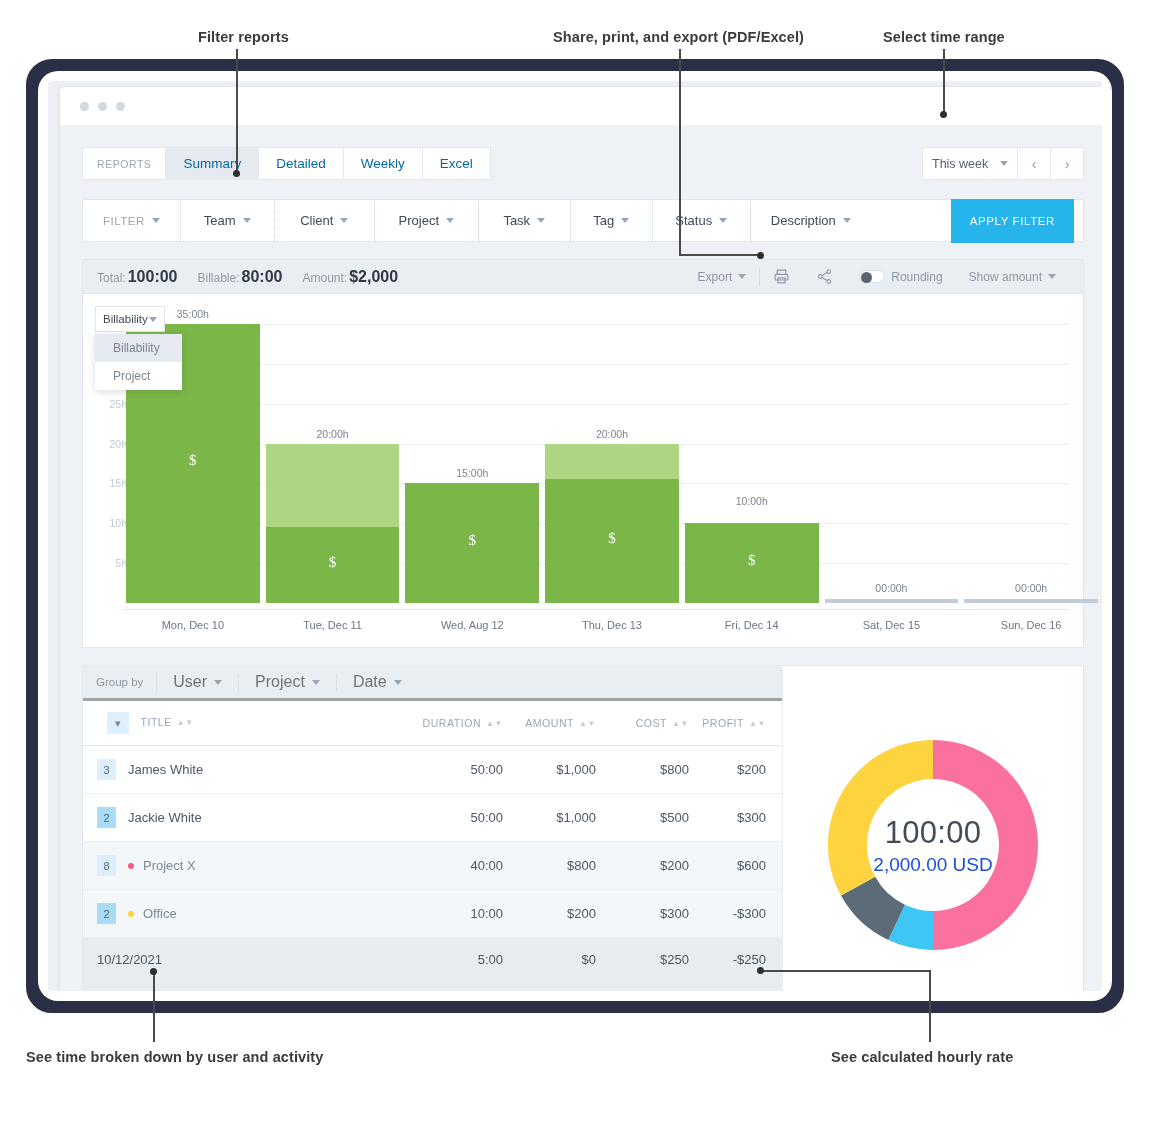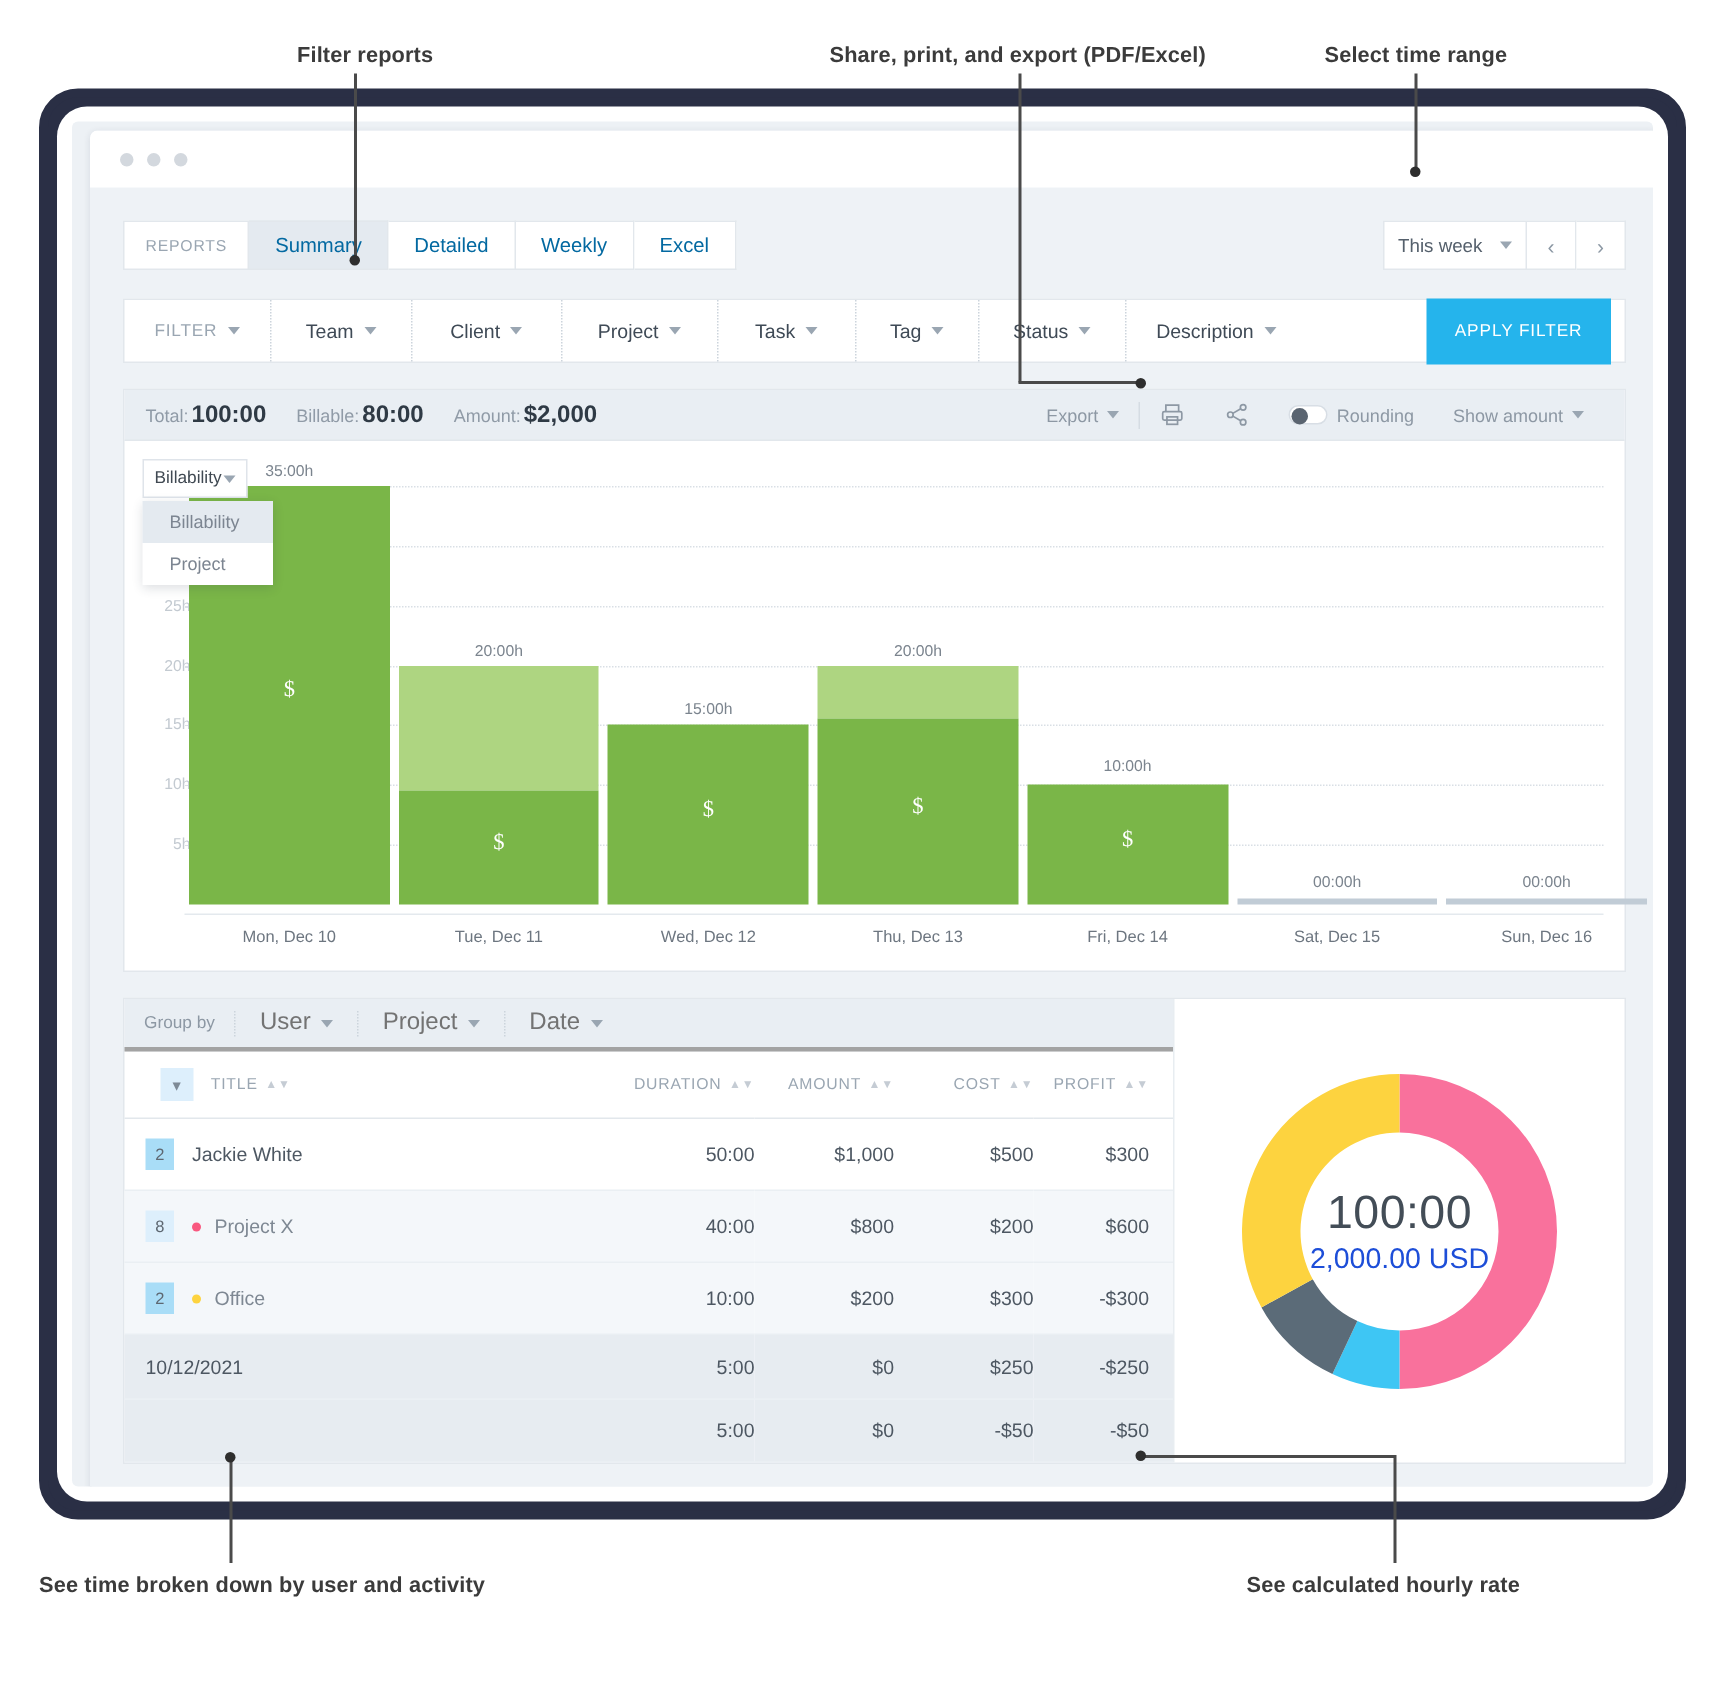--- a/index.html
+++ b/index.html
@@ -475,39 +475,39 @@
                       </div>
                     </div>
                     <div class="bar-total" style="bottom: 163.459px;">20:00h</div>
                   </div>
                   <div class="bar-group" style="left: 561.857px; width: 133.714px; height: 295px;">
                     <div class="bar-stack">
                       <div class="bar-bot" style="height: 79.7297px;">
                         <div class="bar-dollar" style="top: 28.8649px;">$</div>
                       </div>
                     </div>
-                    <div class="bar-total" style="bottom: 86px;">10:00h</div>
+                    <div class="bar-total" style="bottom: 96px;">10:00h</div>
                   </div>
                   <div class="bar-group" style="left: 701.571px; width: 133.714px; height: 295px;">
                     <div class="bar-stack">
                       <div class="bar-zero"></div>
                     </div>
                     <div class="bar-total" style="bottom: 9px;">00:00h</div>
                   </div>
                   <div class="bar-group" style="left: 841.286px; width: 133.714px; height: 295px;">
                     <div class="bar-stack">
                       <div class="bar-zero"></div>
                     </div>
                     <div class="bar-total" style="bottom: 9px;">00:00h</div>
                   </div>
                 </div>
               <div class="xlabels">
                   <div class="xlabel" style="left: 0px; width: 139.714px;">Mon, Dec 10</div>
                   <div class="xlabel" style="left: 139.714px; width: 139.714px;">Tue, Dec 11</div>
-                  <div class="xlabel" style="left: 279.429px; width: 139.714px;">Wed, Dec 12</div>
+                  <div class="xlabel" style="left: 279.429px; width: 139.714px;">Wed, Aug 12</div>
                   <div class="xlabel" style="left: 419.143px; width: 139.714px;">Thu, Dec 13</div>
                   <div class="xlabel" style="left: 558.857px; width: 139.714px;">Fri, Dec 14</div>
                   <div class="xlabel" style="left: 698.571px; width: 139.714px;">Sat, Dec 15</div>
                   <div class="xlabel" style="left: 838.286px; width: 139.714px;">Sun, Dec 16</div>
                 </div>
             </div>
           </div>
 
           <div class="lower">
             <div class="table-side">
@@ -543,20 +543,27 @@
                     </th>
                     <th class="colw">
                       <span>COST</span><span class="sortico">▲▼</span>
                     </th>
                     <th class="colw pr">
                       <span>PROFIT</span><span class="sortico">▲▼</span>
                     </th>
                   </tr>
                 </thead>
                 <tbody id="tbody">
+                    <tr>
+                      <td class="t-title"><span class="badge b-light">3</span><span class="rowtext">James White</span></td>
+                      <td class="colw-dur">50:00</td>
+                      <td class="colw">$1,000</td>
+                      <td class="colw">$800</td>
+                      <td class="colw pr">$200</td>
+                    </tr>
                     <tr>
                       <td class="t-title"><span class="badge b-dark">2</span><span class="rowtext">Jackie White</span></td>
                       <td class="colw-dur">50:00</td>
                       <td class="colw">$1,000</td>
                       <td class="colw">$500</td>
                       <td class="colw pr">$300</td>
                     </tr>
                     <tr class="alt">
                       <td class="t-title"><span class="badge b-light">8</span><span class="pdot" style="background:#f9587f"></span><span class="rowtext muted">Project X</span></td>
                       <td class="colw-dur">40:00</td>

